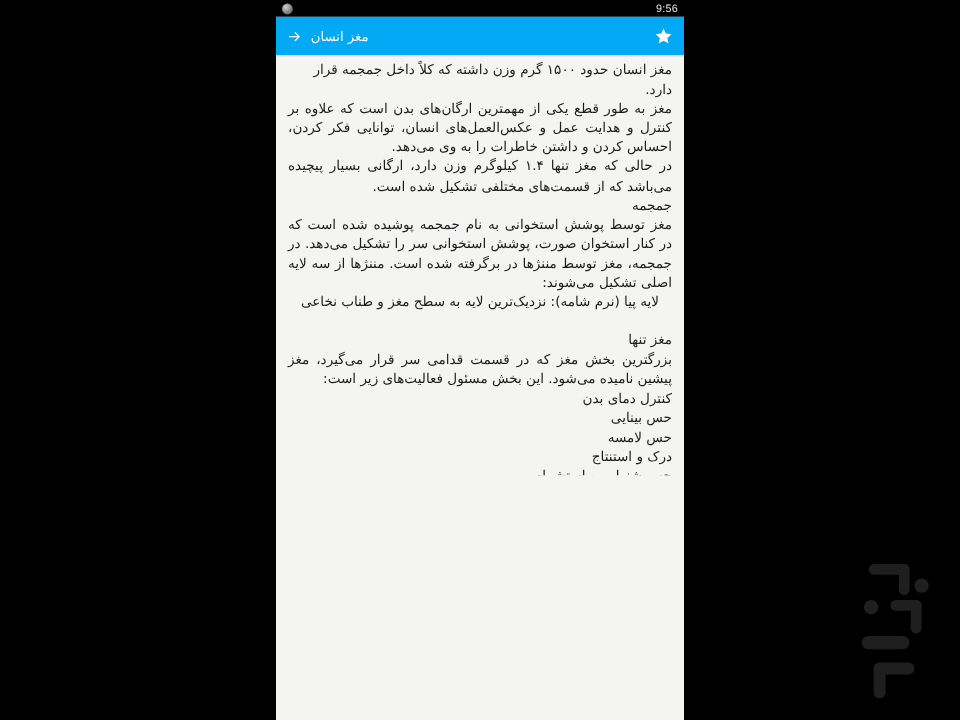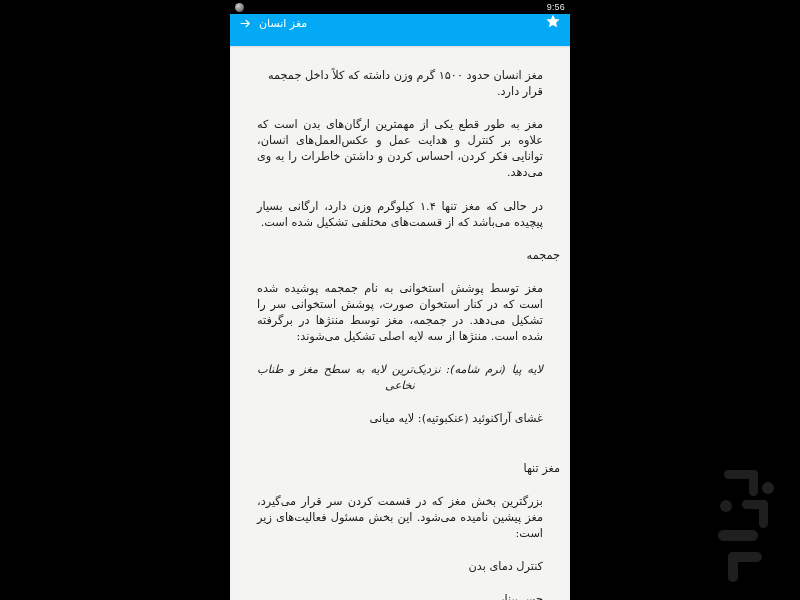--- a/index.html
+++ b/index.html
@@ -74,21 +74,21 @@
     letter-spacing: 0.2px;
     color: #e6e6e6;
   }
 
   
   .actionbar {
     flex: 0 0 auto;
     height: 14px;
     background: #03a9f4;
     display: flex;
-    align-items: flex-end;
+    align-items: center;
     justify-content: space-between;
     padding: 16px 8px;
     box-sizing: border-box;
   }
   .ab-right {
     display: flex;
     align-items: center;
     gap: 7px;
     flex-direction: row;
   }
@@ -132,28 +132,27 @@
     overflow: hidden;
     text-align: justify;
     text-align-last: right;
     direction: rtl;
     color: #1c1c1c;
     font-family: "DejaVu Sans", sans-serif;
     font-size: 11.3px;
     line-height: 16.1px;
   }
   .article p {
-    margin: 17px;
+    margin: 0;
     padding: 0;
     text-align: justify;
     text-align-last: right;
   }
   .article p.center-last {
     text-align-last: center;
-    font-style: italic;
   }
   .article p.plain {
     text-align: right;
     text-align-last: right;
   }
   .heading {
     margin: 0;
     padding: 0;
     text-align: left;
     font-weight: normal;
@@ -220,29 +219,29 @@
     <div class="article">
 
       <p class="plain">مغز انسان حدود ۱۵۰۰ گرم وزن داشته که کلاً داخل جمجمه قرار دارد.</p>
       <p>مغز به طور قطع یکی از مهمترین ارگان‌های بدن است که علاوه بر کنترل و هدایت عمل و عکس‌العمل‌های انسان، توانایی فکر کردن، احساس کردن و داشتن خاطرات را به وی می‌دهد.</p>
       <p>در حالی که مغز تنها ۱.۴ کیلوگرم وزن دارد، ارگانی بسیار پیچیده می‌باشد که از قسمت‌های مختلفی تشکیل شده است.</p>
 
       <h2 class="heading">جمجمه</h2>
       <p>مغز توسط پوشش استخوانی به نام جمجمه پوشیده شده است که در کنار استخوان صورت، پوشش استخوانی سر را تشکیل می‌دهد. در جمجمه، مغز توسط مننژها در برگرفته شده است. مننژها از سه لایه اصلی تشکیل می‌شوند:</p>
 
       <p class="center-last">لایه پیا (نرم شامه): نزدیک‌ترین لایه به سطح مغز و طناب نخاعی</p>
-      <p class="list-line">غشای آراکنوئید (عنکبوتیه): لایه میانی</p>
 
       <div class="spacer-lg"></div>
 
       <h2 class="heading">مغز تنها</h2>
-      <p>بزرگترین بخش مغز که در قسمت کردن سر قرار می‌گیرد، مغز پیشین نامیده می‌شود. این بخش مسئول فعالیت‌های زیر است:</p>
+      <p>بزرگترین بخش مغز که در قسمت قدامی سر قرار می‌گیرد، مغز پیشین نامیده می‌شود. این بخش مسئول فعالیت‌های زیر است:</p>
 
       <p class="list-line">کنترل دمای بدن</p>
       <p class="list-line">حس بینایی</p>
       <p class="list-line">حس لامسه</p>
+      <p class="list-line">درک و استنتاج</p>
       <div class="cut-off">
         <p class="list-line">حس شنوایی و استشمام</p>
       </div>
 
     </div>
   </div>
 </div>
 
 </body></html>

